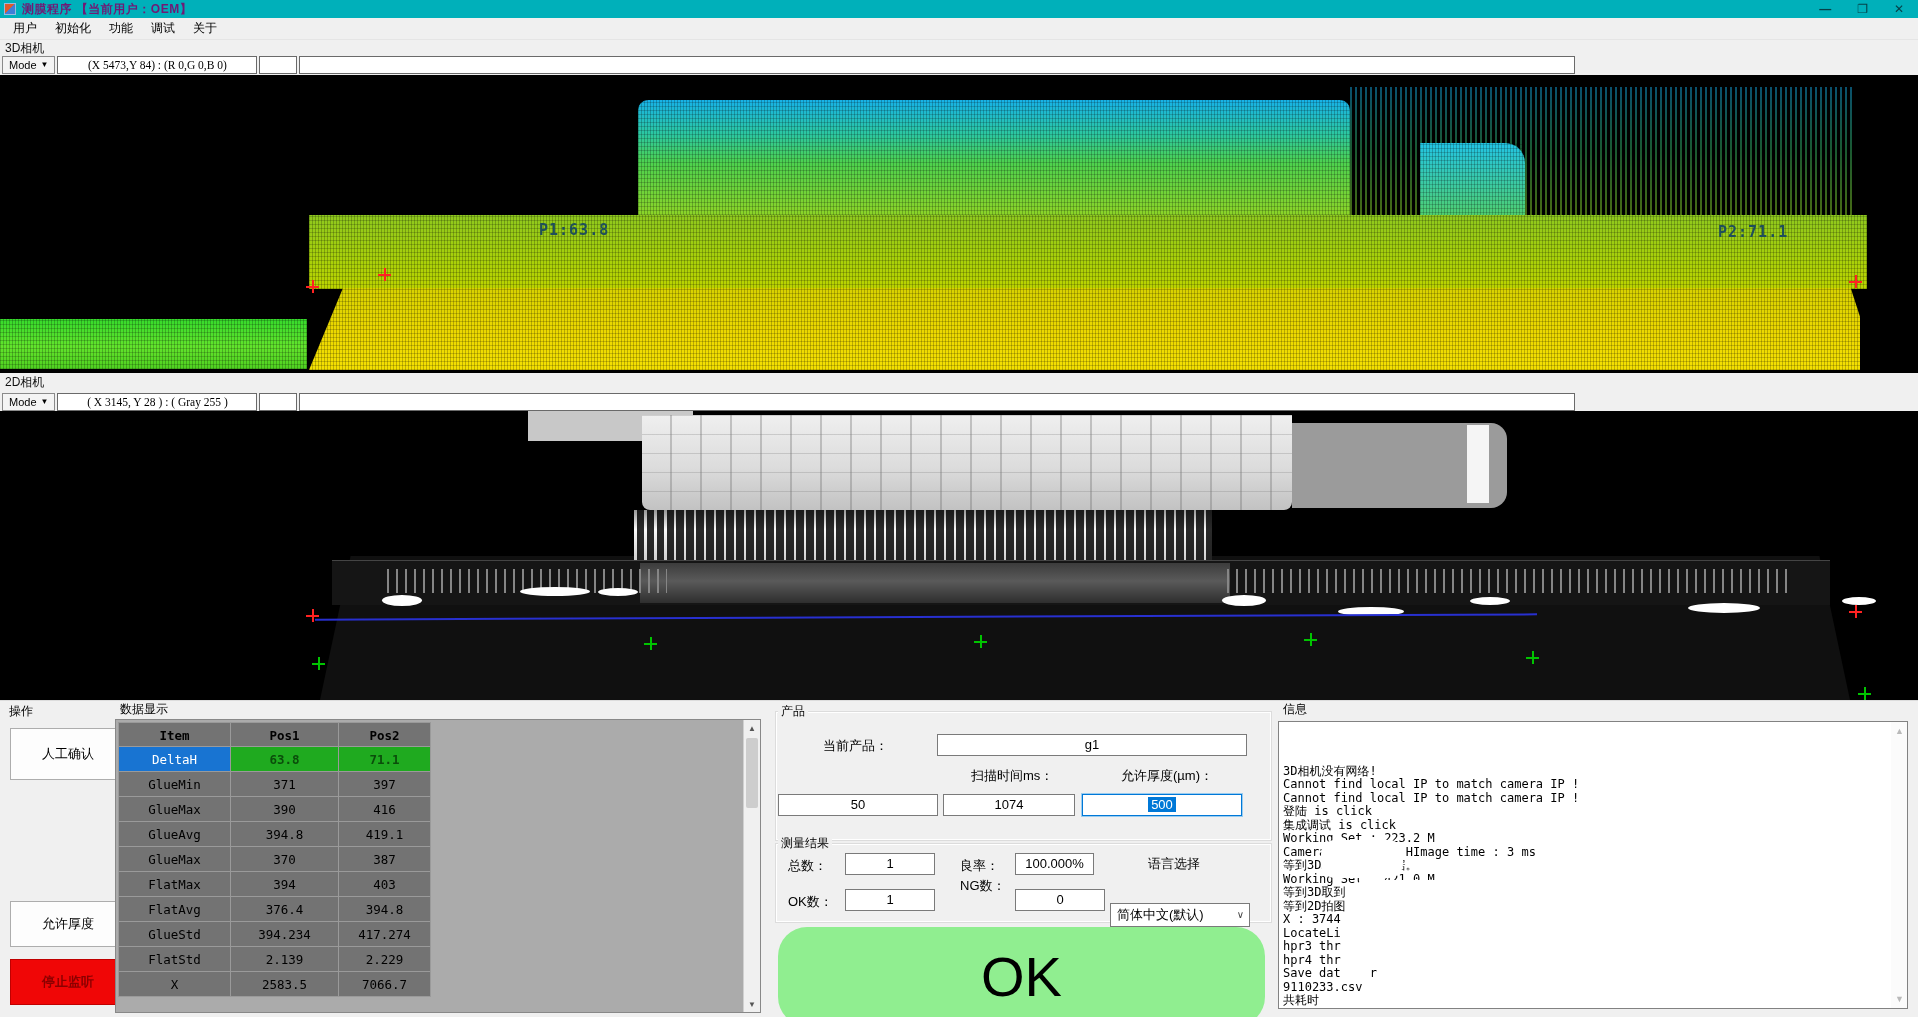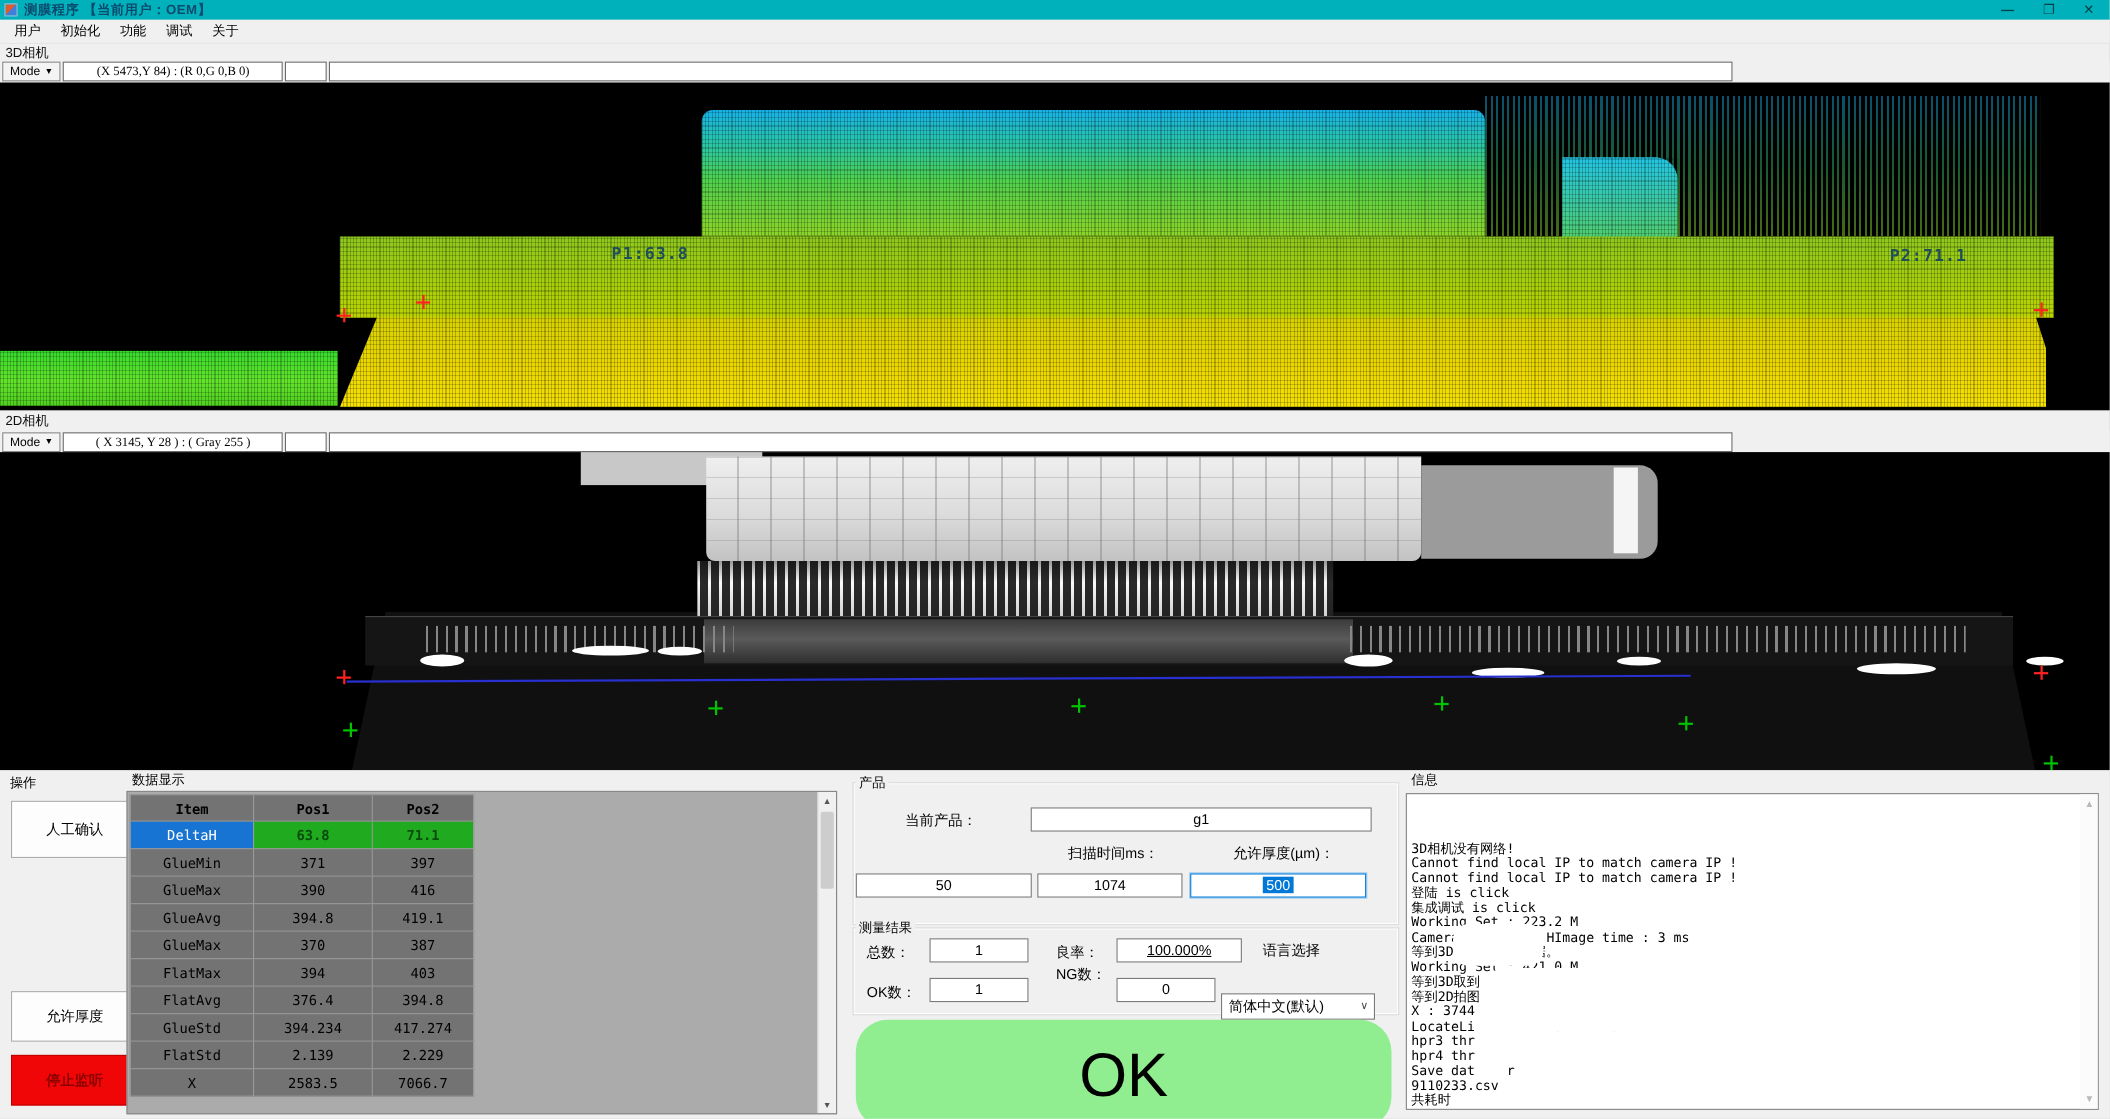--- a/index.html
+++ b/index.html
@@ -6,21 +6,21 @@
   body{width:1918px;height:1017px;position:relative;overflow:hidden;
        font-family:"Liberation Sans","DejaVu Sans",sans-serif;font-size:12px;color:#000;}
   .app{position:absolute;inset:0;background:#f0f0f0;}
 
   
   .titlebar{position:absolute;left:0;top:0;width:1918px;height:18px;background:#00b0ba;
             display:flex;align-items:center;}
   .appicon{width:12px;height:12px;margin:0 6px 0 4px;
            background:linear-gradient(135deg,#e05a2b 0 50%,#3f7fd8 50% 100%);
            border:1px solid #9bd;box-sizing:border-box;}
-  .apptitle{font-weight:bold;color:#0c4a6e;font-size:12px;letter-spacing:.5px;}
+  .apptitle{font-weight:bold;color:#701a75;font-size:12px;letter-spacing:.5px;}
   .wincontrols{margin-left:auto;display:flex;gap:26px;margin-right:14px;color:#064048;
                font-size:12px;font-weight:bold;}
   .winbtn{cursor:default;line-height:16px;}
 
   
   .menubar{position:absolute;left:0;top:18px;width:1918px;height:22px;background:#f0f0f0;
            display:flex;align-items:center;padding-left:4px;border-bottom:1px solid #e5e5e5;box-sizing:border-box;}
   .menu-item{padding:2px 9px;cursor:default;}
   .cam-label{position:absolute;left:5px;height:15px;font-size:12px;color:#111;}
   .lbl3d{top:40px;} .lbl2d{top:374px;}
@@ -190,21 +190,21 @@
     <div class="long-box"></div>
   </div>
 
   <div class="view view3d">
     <div class="abs band-top-right"></div>
     <div class="abs band-top speckle"></div>
     <div class="abs clip-right speckle"></div>
     <div class="abs slab speckle"></div>
     <div class="abs slab2 speckle"></div>
     <div class="abs strip-left speckle"></div>
-    <div class="p-label" style="left:556px;top:146px;">P1:63.8</div>
+    <div class="p-label" style="left:539px;top:146px;">P1:63.8</div>
     <div class="p-label" style="left:1718px;top:148px;">P2:71.1</div>
     <div class="cross cr" style="left:306px;top:205px;"></div>
     <div class="cross cr" style="left:378px;top:193px;"></div>
     <div class="cross cr" style="left:1849px;top:200px;"></div>
   </div>
 
   <div class="cam-label lbl2d">2D相机</div>
   <div class="modebar mb2d">
     <div class="mode-btn">
       <span>Mode</span>
@@ -345,21 +345,21 @@
       <div class="plabel" style="left:346px;top:66px;">允许厚度(µm)：</div>
       <div class="tb" style="left:3px;top:93px;width:160px;">50</div>
       <div class="tb" style="left:168px;top:93px;width:132px;">1074</div>
       <div class="tb tb-focus" style="left:307px;top:93px;width:160px;"><span class="sel">500</span></div>
 
       <div class="grp-label" style="left:3px;top:134px;">测量结果</div>
       <div class="gbox gb2"></div>
       <div class="plabel" style="left:13px;top:156px;">总数：</div>
       <div class="tb" style="left:70px;top:152px;width:90px;">1</div>
       <div class="plabel" style="left:185px;top:156px;">良率：</div>
-      <div class="tb" style="left:240px;top:152px;width:114px;text-decoration:underline;">100.000%</div>
+      <div class="tb" style="left:240px;top:152px;width:79px;">100.000%</div>
       <div class="plabel" style="left:373px;top:154px;">语言选择</div>
       <div class="plabel" style="left:13px;top:192px;">OK数：</div>
       <div class="tb" style="left:70px;top:188px;width:90px;">1</div>
       <div class="plabel" style="left:185px;top:176px;">NG数：</div>
       <div class="tb" style="left:240px;top:188px;width:90px;">0</div>
       <div class="dd" style="left:335px;top:202px;width:140px;">
         <span>简体中文(默认)</span>
         <span class="dd-arrow">∨</span>
       </div>
       <div class="okpanel">OK</div>

